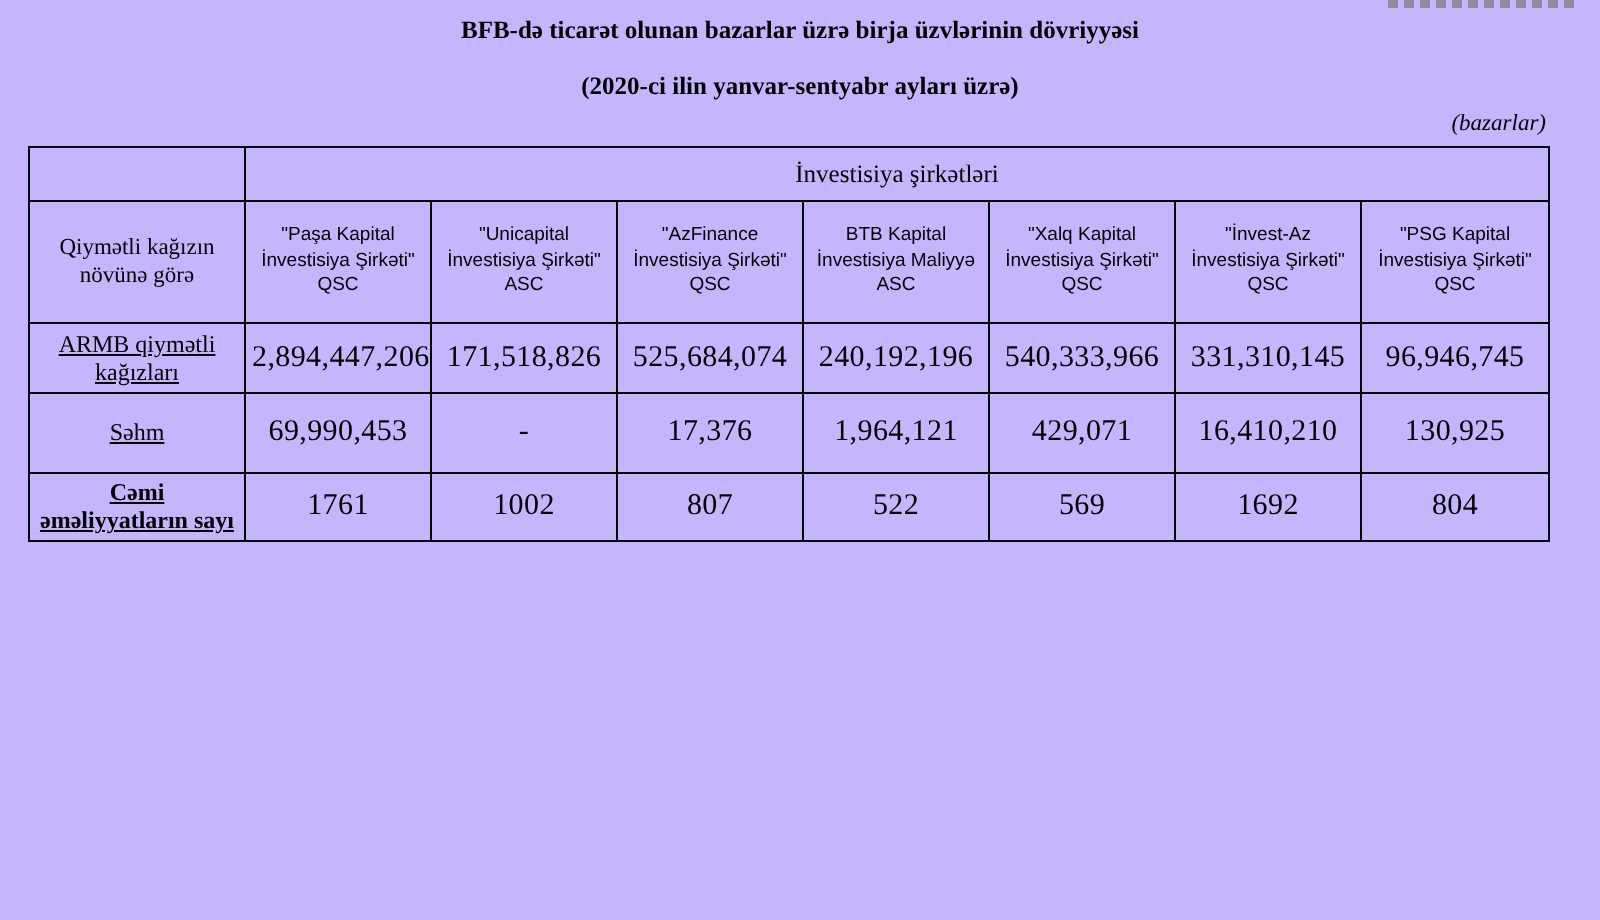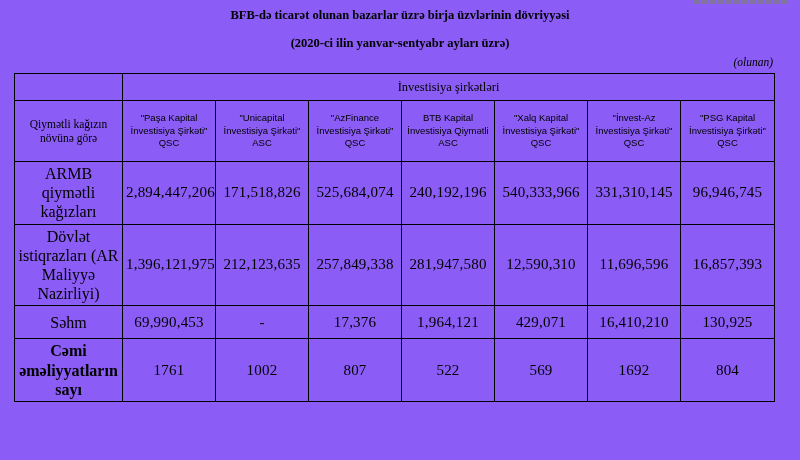--- a/index.html
+++ b/index.html
@@ -1,21 +1,21 @@
 <!DOCTYPE html>
 <html><head>
 <meta charset="utf-8">
 <style>
   * { margin: 0; padding: 0; box-sizing: border-box; }
   html, body { background: #fff; }
   .page {
     position: relative;
     width: 800px;
     height: 460px;
-    background: #8b5cf6;
+    background: #c4b5fd;
     color: #000;
     font-family: "Liberation Serif", "DejaVu Serif", serif;
     overflow: hidden;
   }
   .corner-smudge {
     position: absolute;
     top: 0;
     right: 10px;
     width: 96px;
     height: 4px;
@@ -80,23 +80,24 @@
     margin-left: 26px;
   }
   th.company-head {
     font-family: "Liberation Sans", "DejaVu Sans", sans-serif;
     font-size: 9.5px;
     font-weight: bold;
     line-height: 1.3;
     padding: 2px 4px;
   }
   td.row-label {
-    font-size: 16px;
+    font-size: 12px;
     line-height: 1.2;
     padding: 2px 5px;
+    text-decoration: underline;
   }
   td.row-label.bold { font-weight: bold; }
   td.val {
     font-size: 15px;
     letter-spacing: 0.2px;
   }
   thead tr:nth-child(1) { height: 27px; }
   thead tr:nth-child(2) { height: 61px; }
   tbody tr:nth-child(1) { height: 35px; }
   tbody tr:nth-child(2) { height: 40px; }
@@ -108,21 +109,21 @@
 </style>
 </head>
 <body>
 
 <div class="page">
 
   <div class="corner-smudge"></div>
 
   <div class="title">BFB-də ticarət olunan bazarlar üzrə birja üzvlərinin dövriyyəsi</div>
   <div class="subtitle">(2020-ci ilin yanvar-sentyabr ayları üzrə)</div>
-  <div class="unit-note">(olunan)</div>
+  <div class="unit-note">(bazarlar)</div>
 
   <table class="data-table">
     <colgroup>
       <col style="width:108px">
       <col style="width:93px">
         <col style="width:93px">
         <col style="width:93px">
       <col style="width:93px">
         <col style="width:93px">
         <col style="width:93px">
@@ -131,46 +132,36 @@
     <thead>
       <tr>
         <td class="ghost"></td>
         <th class="group-header" colspan="7">İnvestisiya şirkətləri</th>
       </tr>
       <tr id="col-head-row">
         <th class="row-head-title">Qiymətli kağızın növünə görə</th>
       <th class="company-head">"Paşa Kapital İnvestisiya Şirkəti" QSC</th>
           <th class="company-head">"Unicapital İnvestisiya Şirkəti" ASC</th>
           <th class="company-head">"AzFinance İnvestisiya Şirkəti" QSC</th>
-          <th class="company-head">BTB Kapital İnvestisiya Qiymətli ASC</th>
+          <th class="company-head">BTB Kapital İnvestisiya Maliyyə ASC</th>
           <th class="company-head">"Xalq Kapital İnvestisiya Şirkəti" QSC</th>
           <th class="company-head">"İnvest-Az İnvestisiya Şirkəti" QSC</th>
           <th class="company-head">"PSG Kapital İnvestisiya Şirkəti" QSC</th>
         </tr>
     </thead>
     <tbody id="table-body">
         <tr>
           <td class="row-label">ARMB qiymətli kağızları</td>
           <td class="val">2,894,447,206</td>
           <td class="val">171,518,826</td>
           <td class="val">525,684,074</td>
           <td class="val">240,192,196</td>
           <td class="val">540,333,966</td>
           <td class="val">331,310,145</td>
           <td class="val">96,946,745</td>
-        </tr>
-        <tr>
-          <td class="row-label">Dövlət istiqrazları (AR Maliyyə Nazirliyi)</td>
-          <td class="val">1,396,121,975</td>
-          <td class="val">212,123,635</td>
-          <td class="val">257,849,338</td>
-          <td class="val">281,947,580</td>
-          <td class="val">12,590,310</td>
-          <td class="val">11,696,596</td>
-          <td class="val">16,857,393</td>
         </tr>
         <tr>
           <td class="row-label">Səhm</td>
           <td class="val">69,990,453</td>
           <td class="val">-</td>
           <td class="val">17,376</td>
           <td class="val">1,964,121</td>
           <td class="val">429,071</td>
           <td class="val">16,410,210</td>
           <td class="val">130,925</td>

